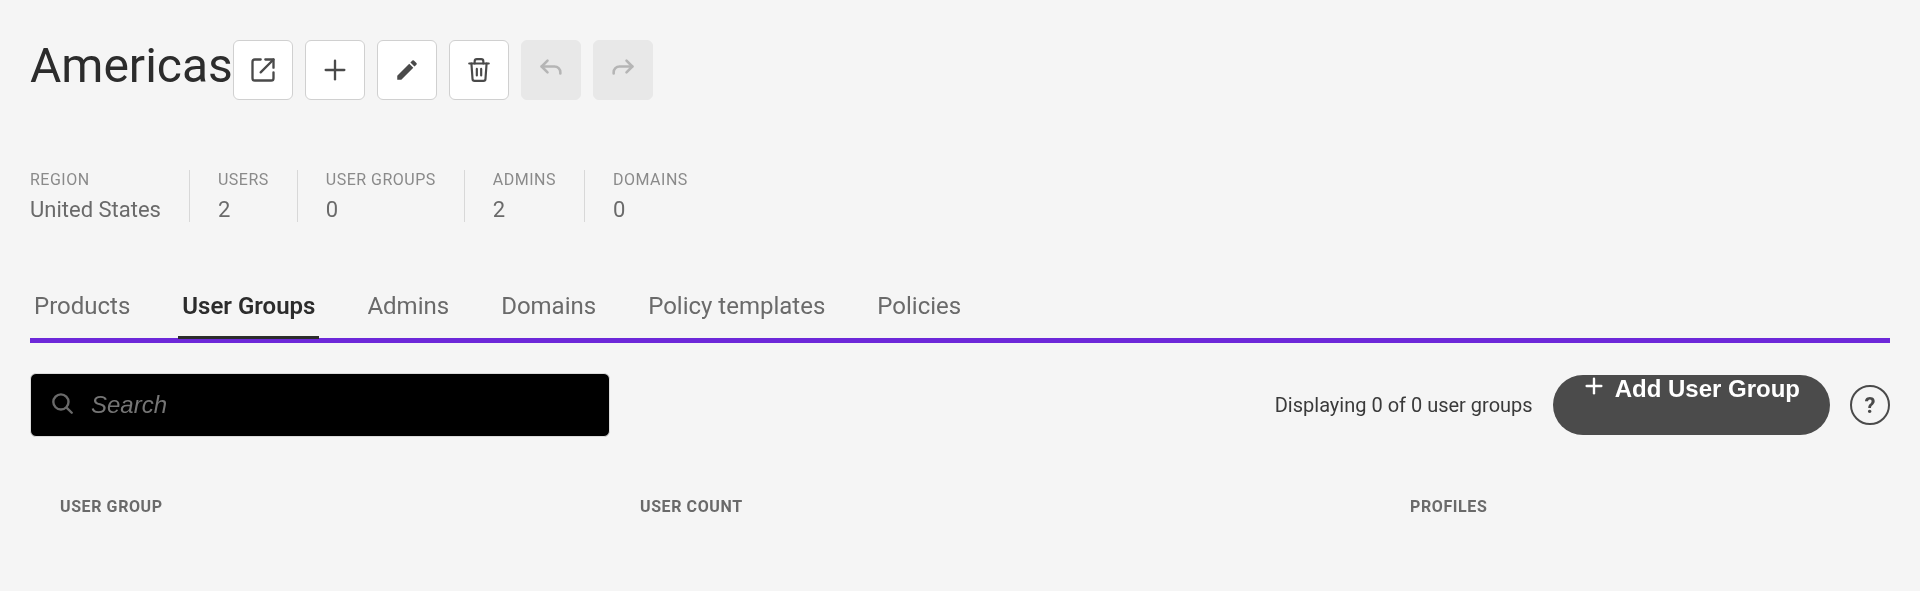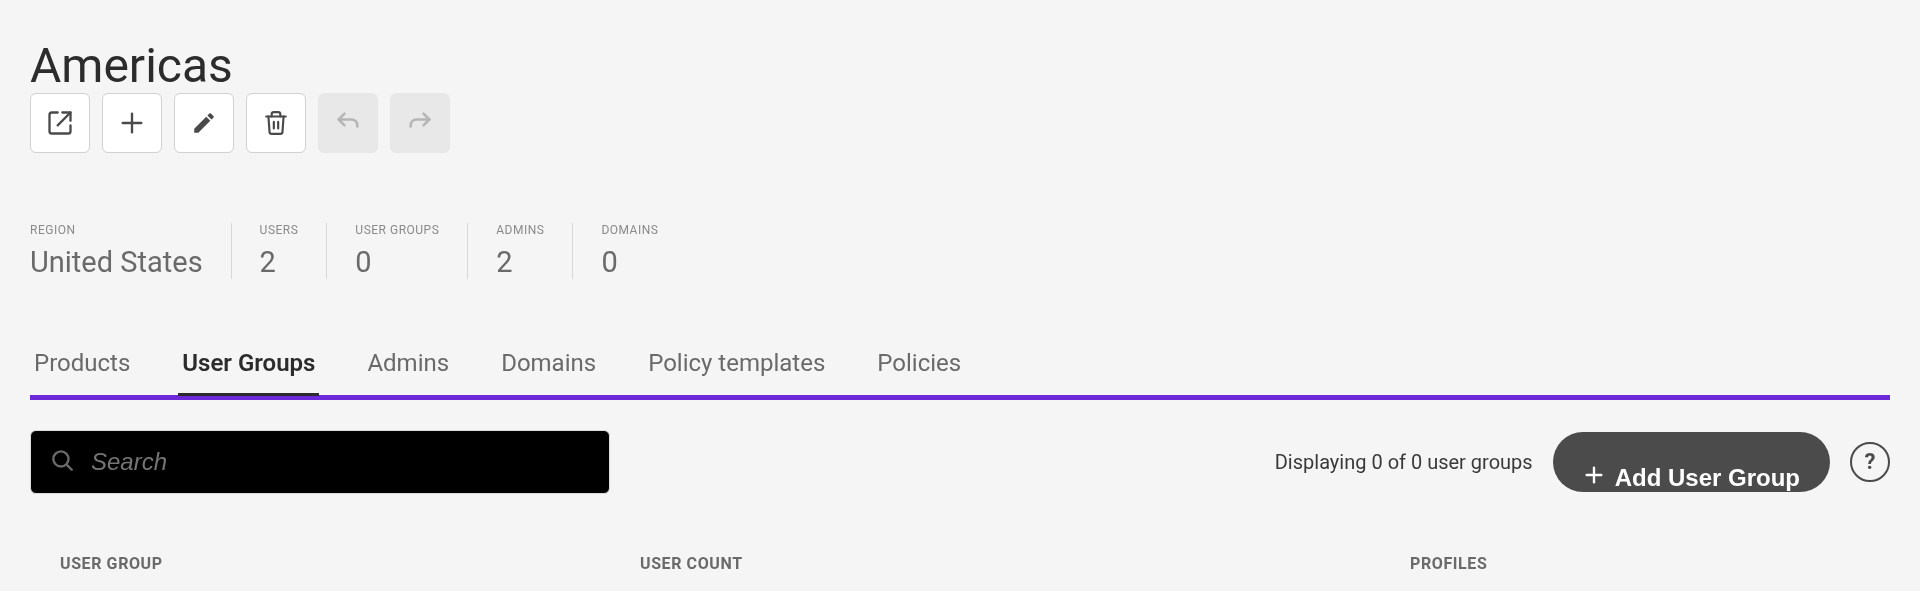--- a/index.html
+++ b/index.html
@@ -12,21 +12,20 @@
     font-family: -apple-system, BlinkMacSystemFont, "Segoe UI", Roboto, "Helvetica Neue", Arial, sans-serif;
     color: #2c2c2c;
   }
   .page {
     padding: 40px 30px 0 30px;
   }
   .header-row {
     display: flex;
     justify-content: flex-start;
     align-items: flex-start;
-    flex-direction: column;
   }
   .page-title {
     font-size: 48px;
     font-weight: 400;
     color: #2c2c2c;
     margin: 0;
     line-height: 1.1;
   }
   .toolbar {
     display: flex;
@@ -60,27 +59,27 @@
     padding-right: 28px;
     border-right: 1px solid #d8d8d8;
     margin-right: 28px;
   }
   .stat-block:last-child {
     border-right: none;
     margin-right: 0;
     padding-right: 0;
   }
   .stat-label {
-    font-size: 12px;
+    font-size: 16px;
     letter-spacing: 0.5px;
     color: #8a8a8a;
     text-transform: uppercase;
   }
   .stat-value {
-    font-size: 29px;
+    font-size: 22px;
     color: #6a6a6a;
   }
   .tabs-row {
     display: flex;
     gap: 44px;
     margin-top: 60px;
     border-bottom: 5px solid #6d28d9;
   }
   .tab {
     font-size: 24px;
@@ -126,21 +125,21 @@
     background: transparent;
     flex: 1;
   }
   .spacer { flex: 1; }
   .displaying-text {
     font-size: 20px;
     color: #3a3a3a;
   }
   .add-button {
     display: flex;
-    align-items: flex-end;
+    align-items: flex-start;
     gap: 10px;
     background: #4b4b4b;
     color: #ffffff;
     border: none;
     border-radius: 999px;
     height: 60px;
     padding: 0 30px;
     font-size: 24px;
     font-weight: 600;
     cursor: pointer;

